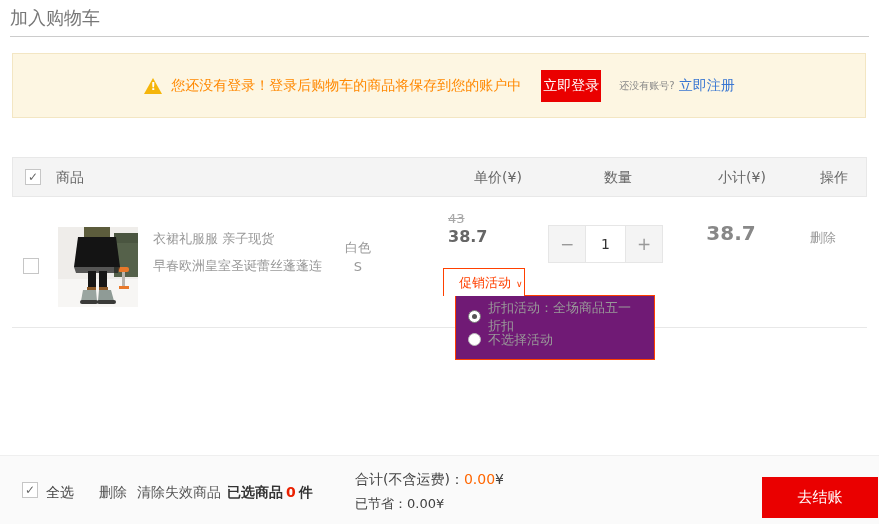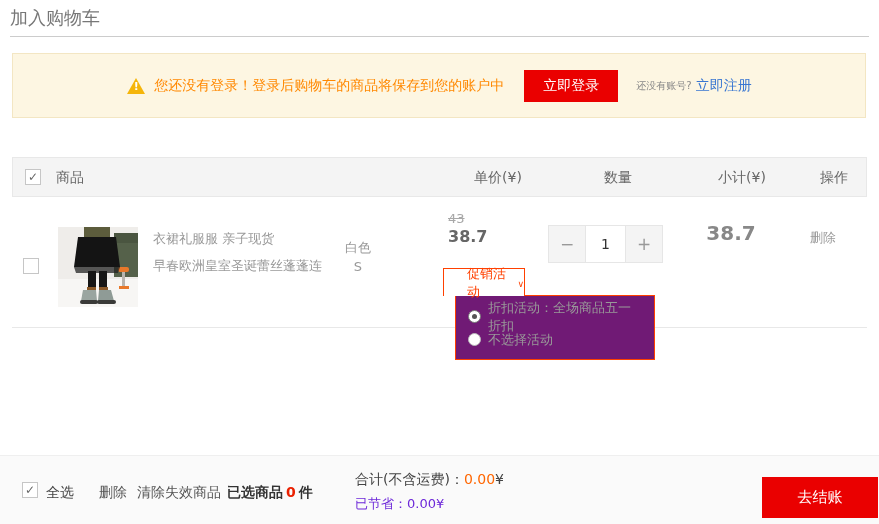--- a/index.html
+++ b/index.html
@@ -12,21 +12,21 @@
   
   .login-banner { position:absolute; left:12px; top:53px; width:854px; height:65px;
     background:#fdf6e2; border:1px solid #f3e6c3; display:flex; align-items:center; justify-content:center; }
   .warn-icon { position:relative; width:20px; height:18px; margin-right:8px; }
   .warn-icon .tri { position:absolute; left:1px; top:1px; width:0; height:0;
     border-left:9px solid transparent; border-right:9px solid transparent; border-bottom:16px solid #f5b50a; }
   .warn-icon .excl { position:absolute; left:0; top:3px; width:20px; text-align:center;
     color:#fff; font-size:11px; font-weight:bold; z-index:2; }
   .banner-msg { color:#ff8800; font-size:14px; }
   .login-btn { margin-left:20px; background:#ea0000; color:#fff; border:none; font-size:14px;
-    padding:7px 19px; cursor:pointer; font-family:inherit; }
+    padding:7px 2px; cursor:pointer; font-family:inherit; }
   .no-account { margin-left:18px; color:#888; font-size:10px; }
   .register-link { margin-left:4px; color:#3a77d2; font-size:14px; text-decoration:none; cursor:pointer; }
 
   
   .table-header { position:absolute; left:12px; top:157px; width:855px; height:40px;
     background:#f4f4f4; border:1px solid #e8e8e8; color:#666; font-size:14px; }
   .table-header .cell { position:absolute; top:11px; }
   .th-product { left:43px; }
   .th-price { left:435px; width:100px; text-align:center; }
   .th-qty { left:555px; width:100px; text-align:center; }
@@ -62,21 +62,21 @@
   .step-btn { width:37px; height:38px; background:#f4f4f4; border:1px solid #e6e6e6;
     color:#999; font-size:17px; display:flex; align-items:center; justify-content:center; cursor:pointer; }
   .step-minus { border-right:none; }
   .step-plus { border-left:none; }
   .qty-input { width:41px; height:38px; border:1px solid #e6e6e6; text-align:center;
     font-size:14px; color:#333; outline:none; font-family:inherit; background:#fff; }
 
   
   .promo-tab { position:absolute; left:443px; top:268px; width:82px; height:28px; z-index:6;
     background:#fff; border:1px solid #ff4000; border-bottom:none; display:flex; align-items:center;
-    padding-left:23px; cursor:pointer; }
+    padding-left:15px; cursor:pointer; }
   .promo-label { color:#ff4000; font-size:13px; }
   .promo-chevron { color:#ff4000; font-size:9px; margin-left:5px; margin-top:2px; }
   .promo-panel { position:absolute; left:443px; top:295px; width:200px; height:65px; z-index:5;
     background:#701a75; border:1px solid #ff4000; padding:9px 12px;margin-left:12px; }
   .promo-option { display:flex; align-items:center; height:23px; color:#999; font-size:13px; cursor:pointer; }
   .radio { width:13px; height:13px; border:1px solid #bbb; border-radius:50%; margin-right:7px;
     position:relative; flex:0 0 auto; background:#fff; }
   .radio.checked { border-color:#777; }
   .radio.checked::after { content:""; position:absolute; left:3px; top:3px; width:5px; height:5px;
     border-radius:50%; background:#555; }
@@ -86,21 +86,21 @@
     background:#fafafa; border-top:1px solid #efefef; font-size:14px; }
   .ft-cbx { left:22px; top:26px; }
   .ft-selectall { position:absolute; left:46px; top:28px; color:#444; cursor:pointer; }
   .ft-delete { position:absolute; left:99px; top:28px; color:#555; cursor:pointer; }
   .ft-clear { position:absolute; left:137px; top:28px; color:#555; cursor:pointer; }
   .ft-selected { position:absolute; left:227px; top:28px; color:#333; font-weight:bold; }
   .ft-count { color:#ea2000; padding:0 3px; }
   .ft-totals { position:absolute; left:355px; top:15px; width:200px; text-align:left; }
   .ft-total-line { color:#444; font-size:14px; }
   .ft-total-value { color:#ff6600; }
-  .ft-saved-line { color:#6d28d9; font-size:13px; margin-top:6px; }
+  .ft-saved-line { color:#404040; font-size:13px; margin-top:6px; }
   .btn-continue { position:absolute; left:638px; top:21px; width:110px; height:41px;
     background:#fff; border:1px solid #ddd; color:#333; font-size:15px; cursor:pointer; font-family:inherit; }
   .btn-checkout { position:absolute; left:762px; top:21px; width:116px; height:41px;
     background:#ea0000; border:none; color:#fff; font-size:15px; cursor:pointer; font-family:inherit; }
 </style>
 </head>
 <body>
 
 <div class="page-title">加入购物车</div>
 <div class="top-divider"></div>

